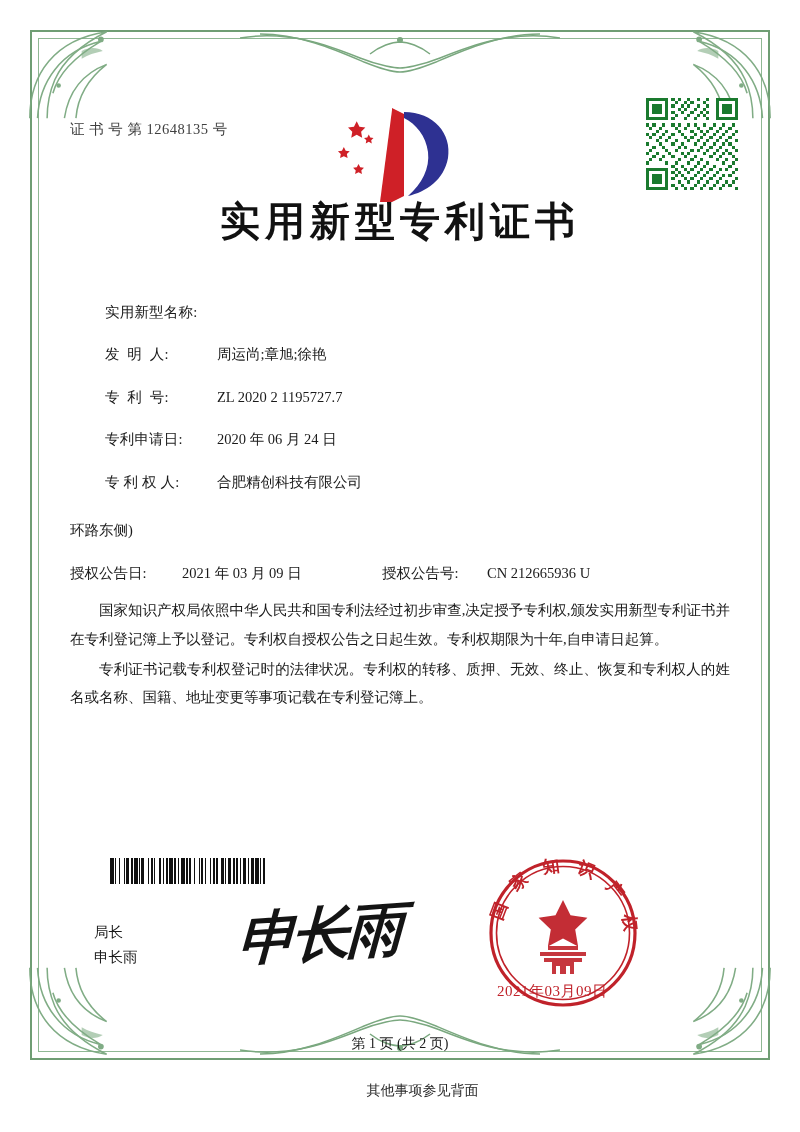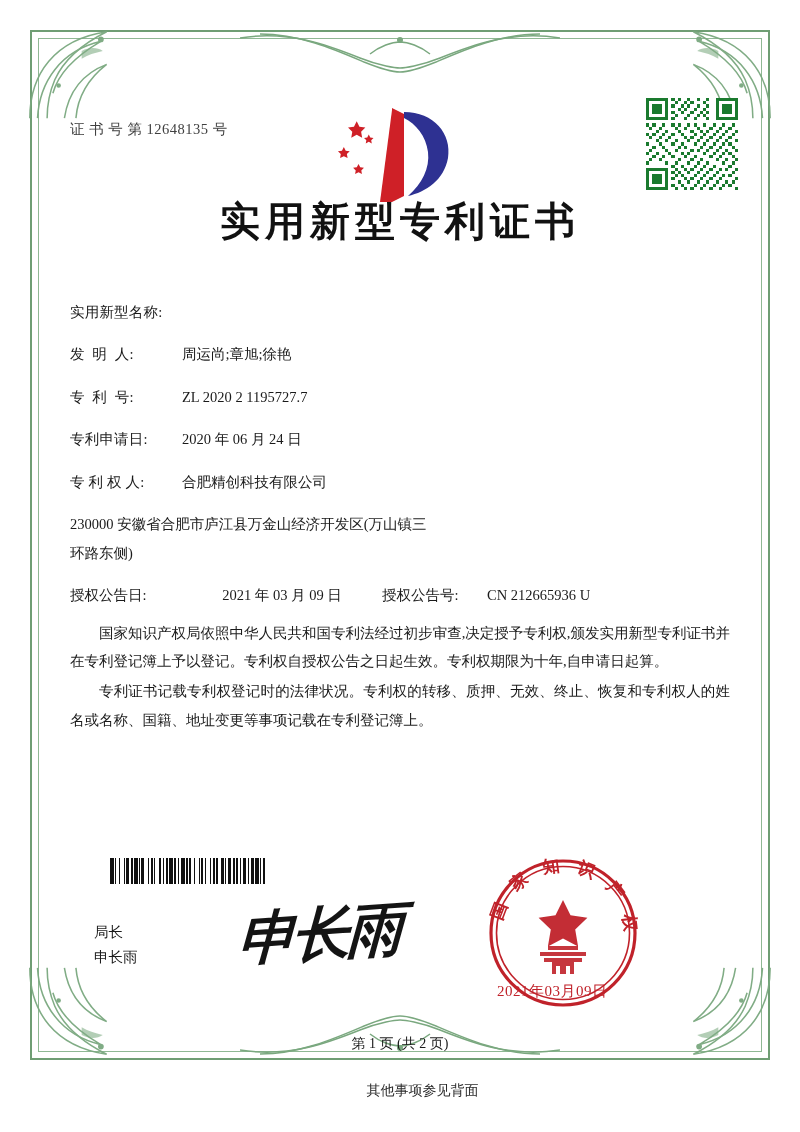--- a/index.html
+++ b/index.html
@@ -117,38 +117,39 @@
   }
   .field {
     display: flex;
     margin-bottom: 20px;
   }
   .field .lbl {
     width: 112px;
     flex: 0 0 112px;
     letter-spacing: 0.2px;
     white-space: pre;
+    margin-left: 35px;
   }
   .field .val {
     flex: 1;
   }
   .field .val.sub {
     margin-top: 6px;
   }
   .row-inline {
     display: flex;
     margin-bottom: 6px;
     font-size: 14.5px;
   }
   .row-inline .lbl2 {
     width: 112px;
     flex: 0 0 112px;
     white-space: pre;
   }
-  .row-inline .v1 { width: 200px; flex: 0 0 200px; text-align: center; }
+  .row-inline .v1 { width: 200px; flex: 0 0 200px; }
   .row-inline .lbl3 { width: 105px; flex: 0 0 105px; white-space: pre; }
   .row-inline .v2 { flex: 1; }
 
   .paras {
     margin-top: 12px;
     font-size: 14.5px;
     line-height: 1.95;
     text-align: justify;
   }
   .paras p {
@@ -561,21 +562,20 @@
         <div class="val">2020 年 06 月 24 日</div>
       </div>
 
       <div class="field">
         <div class="lbl">专 利 权 人:</div>
         <div class="val">合肥精创科技有限公司</div>
       </div>
 
       <div class="field">
         <div>
-          <div class="val">230000 安徽省合肥市庐江县万金山经济开发区(万山镇三</div>
           <div class="val sub">环路东侧)</div>
         </div>
       </div>
 
       <div class="row-inline">
         <div class="lbl2">授权公告日:</div>
         <div class="v1">2021 年 03 月 09 日</div>
         <div class="lbl3">授权公告号:</div>
         <div class="v2">CN 212665936 U</div>
       </div>

